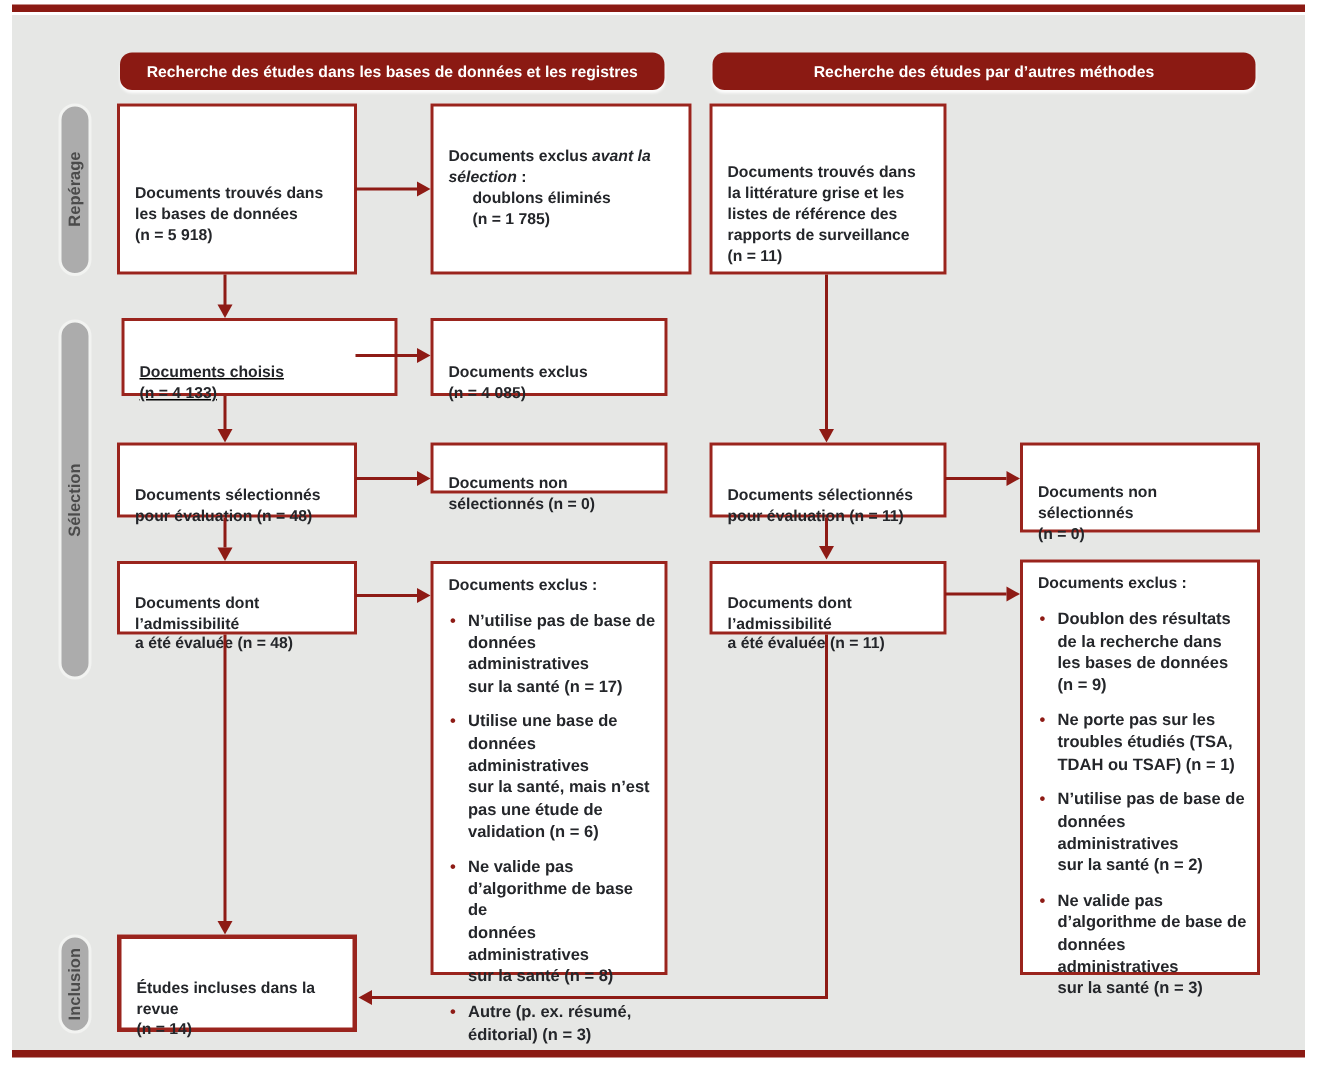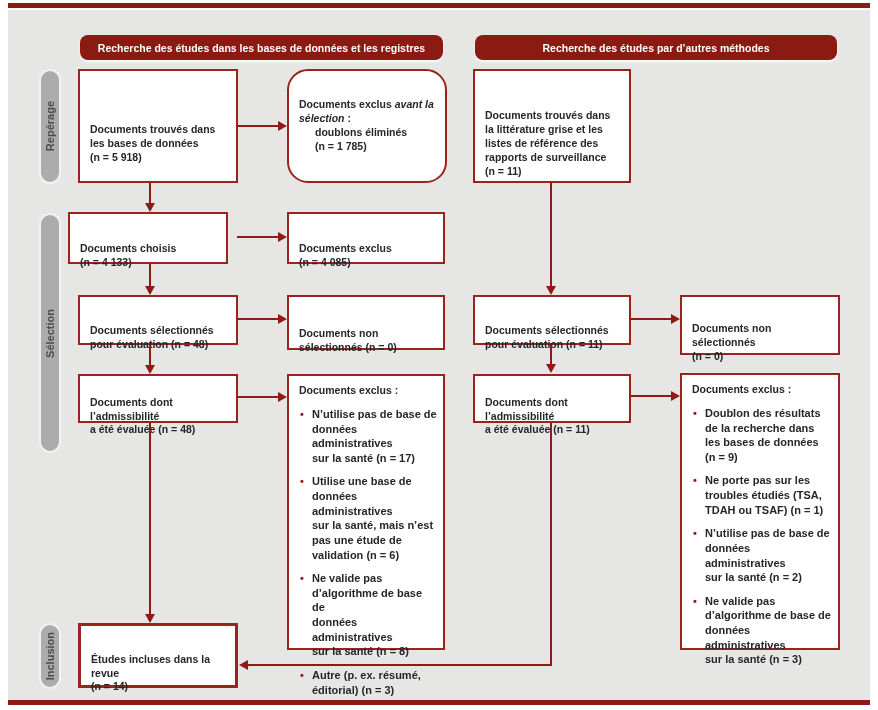--- a/index.html
+++ b/index.html
@@ -67,48 +67,48 @@
     </div>
   <div class="pill" style="left:39px;top:623px;height:66px;">
       <span>Inclusion</span>
     </div>
 
   <div class="box" style="left:78px;top:69px;width:160px;height:114px;">
     <div class="box-text pre">Documents trouvés dans
 les bases de données
 (n = 5 918)</div>
   </div>
-  <div class="box" style="left:287px;top:69px;width:160px;height:114px;border-radius:21px;">
+  <div class="box" style="left:287px;top:69px;width:174px;height:114px;">
     <div class="box-text"><span>Documents exclus </span><em>avant la sélection</em><span> :</span>
       <div class="indent">doublons éliminés
 (n = 1 785)</div>
     </div>
   </div>
   <div class="box" style="left:473px;top:69px;width:158px;height:114px;">
     <div class="box-text pre">Documents trouvés dans
 la littérature grise et les
 listes de référence des
 rapports de surveillance
 (n = 11)</div>
   </div>
 
-  <div class="box" style="left:68px;top:212px;width:160px;height:52px;">
+  <div class="box" style="left:81px;top:212px;width:184px;height:52px;text-decoration:underline;">
     <div class="box-text pre">Documents choisis
 (n = 4 133)</div>
   </div>
   <div class="box" style="left:287px;top:212px;width:158px;height:52px;">
     <div class="box-text pre">Documents exclus
 (n = 4 085)</div>
   </div>
 
   <div class="box" style="left:78px;top:295px;width:160px;height:50px;">
     <div class="box-text pre">Documents sélectionnés
 pour évaluation (n = 48)</div>
   </div>
-  <div class="box" style="left:287px;top:295px;width:158px;height:55px;">
+  <div class="box" style="left:287px;top:295px;width:158px;height:34px;">
     <div class="box-text pre">Documents non
 sélectionnés (n = 0)</div>
   </div>
   <div class="box" style="left:473px;top:295px;width:158px;height:50px;">
     <div class="box-text pre">Documents sélectionnés
 pour évaluation (n = 11)</div>
   </div>
   <div class="box" style="left:680px;top:295px;width:160px;height:60px;">
     <div class="box-text pre">Documents non sélectionnés
 (n = 0)</div>

